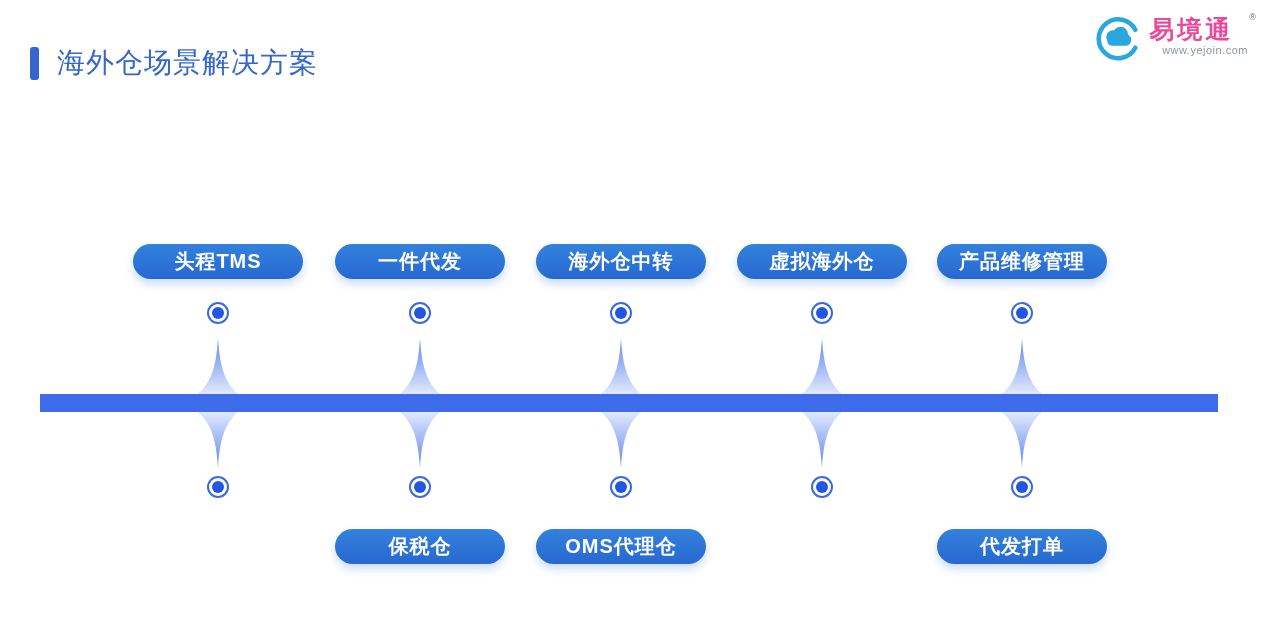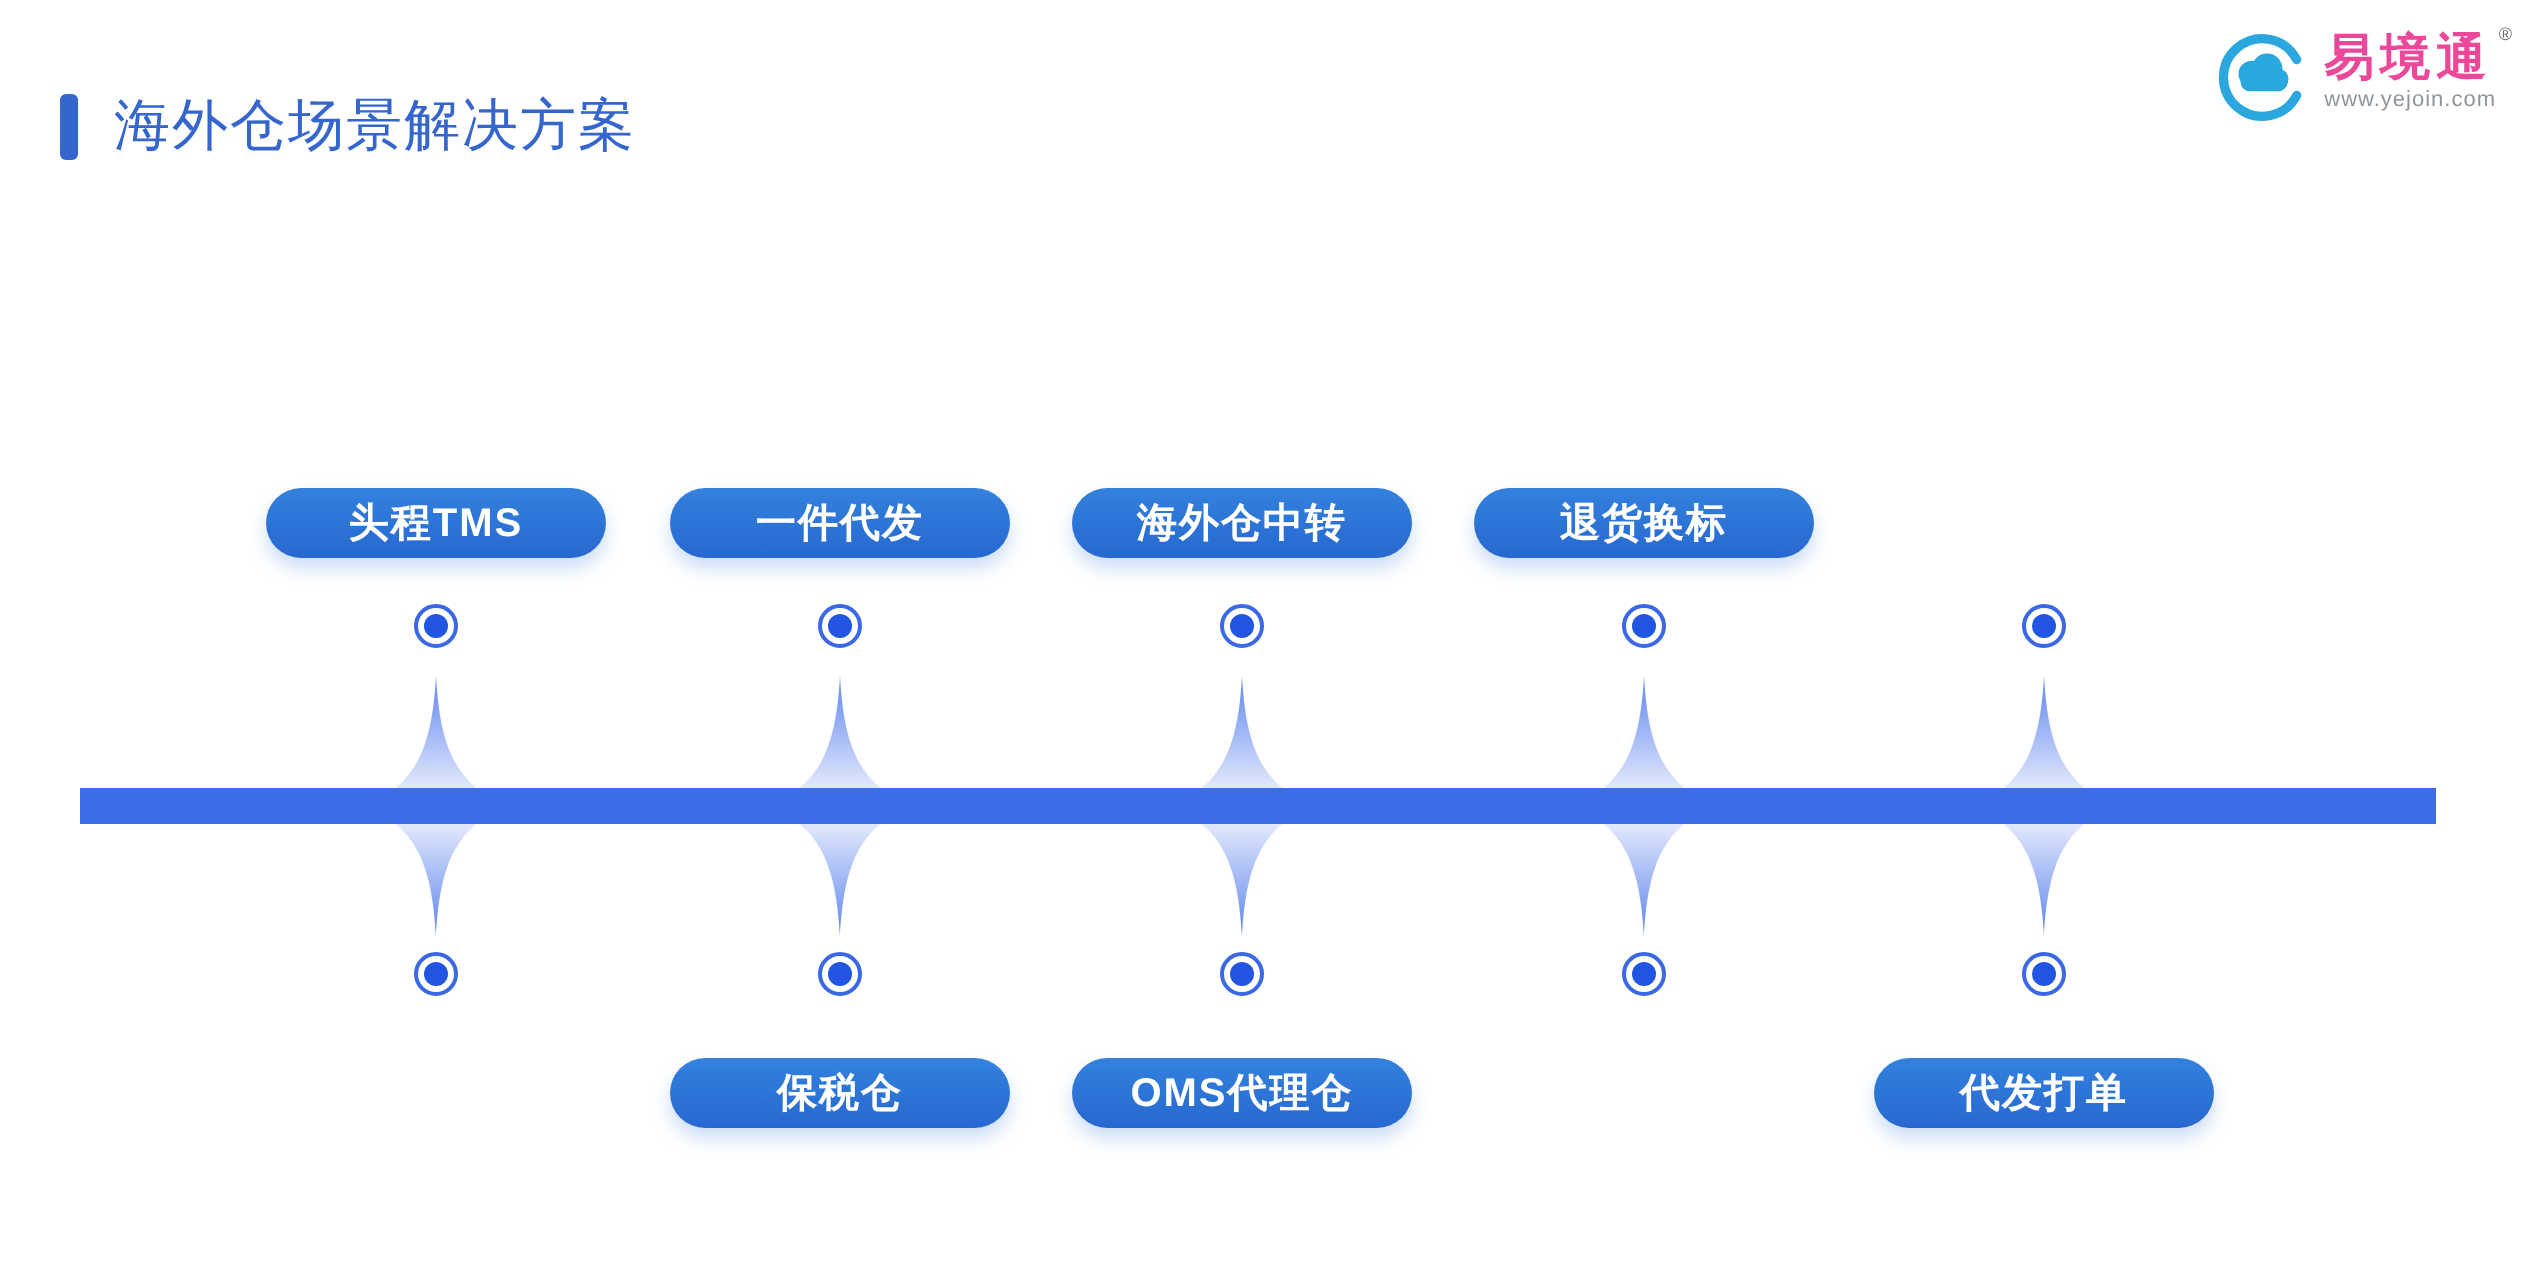--- a/index.html
+++ b/index.html
@@ -24,21 +24,21 @@
   .logo-icon{width:49px;height:49px;margin-right:6px;}
   .logo-text{position:relative;padding-top:2px;}
   .brand-name{
     font-size:25px;font-weight:700;color:#ec4899;letter-spacing:3px;
     line-height:26px;white-space:nowrap;
   }
   .brand-reg{
     position:absolute;top:-2px;right:-8px;font-size:9px;color:#6a6f75;font-weight:400;
   }
   .brand-url{
-    font-size:11px;color:#8e959c;letter-spacing:0.5px;margin-top:2px;white-space:nowrap;
+    font-size:11px;color:#8e959c;letter-spacing:0.5px;margin-top:2px;white-space:nowrap;margin-left:13px;
   }
   
   .diagram{position:absolute;left:0;top:16px;width:1268px;height:634px;}
   .timeline-bar{
     position:absolute;left:40px;top:378px;width:1178px;height:18px;
     background:#3e6be9;z-index:2;
   }
   .column{position:absolute;top:0;width:170px;height:634px;}
   .pill{
     position:absolute;left:0;width:170px;height:35px;
@@ -129,29 +129,30 @@
     <div class="pill top">一件代发</div>
     <div class="dot top-dot"></div>
     <svg class="spike" viewBox="0 0 80 136">
       <path d="M40,2 C42,38 50,58 77,68 C50,78 42,98 40,134 C38,98 30,78 3,68 C30,58 38,38 40,2 Z" fill="url(#spikeGrad)"></path>
     </svg>
     <div class="dot bottom-dot"></div>
     <div class="pill bottom">保税仓</div>
   </div>
 
   <div class="column" style="left:737px;">
-    <div class="pill top">退货换标</div>
+    <div class="pill top">虚拟海外仓</div>
     <div class="dot top-dot"></div>
     <svg class="spike" viewBox="0 0 80 136">
       <path d="M40,2 C42,38 50,58 77,68 C50,78 42,98 40,134 C38,98 30,78 3,68 C30,58 38,38 40,2 Z" fill="url(#spikeGrad)"></path>
     </svg>
     <div class="dot bottom-dot"></div>
   </div>
 
   <div class="column" style="left:937px;">
+    <div class="pill top">产品维修管理</div>
     <div class="dot top-dot"></div>
     <svg class="spike" viewBox="0 0 80 136">
       <path d="M40,2 C42,38 50,58 77,68 C50,78 42,98 40,134 C38,98 30,78 3,68 C30,58 38,38 40,2 Z" fill="url(#spikeGrad)"></path>
     </svg>
     <div class="dot bottom-dot"></div>
     <div class="pill bottom">代发打单</div>
   </div>
 </div>
 
 </body></html>

